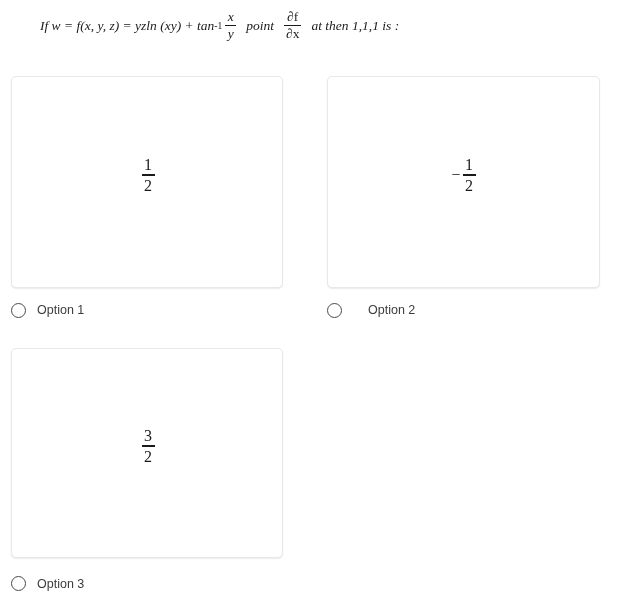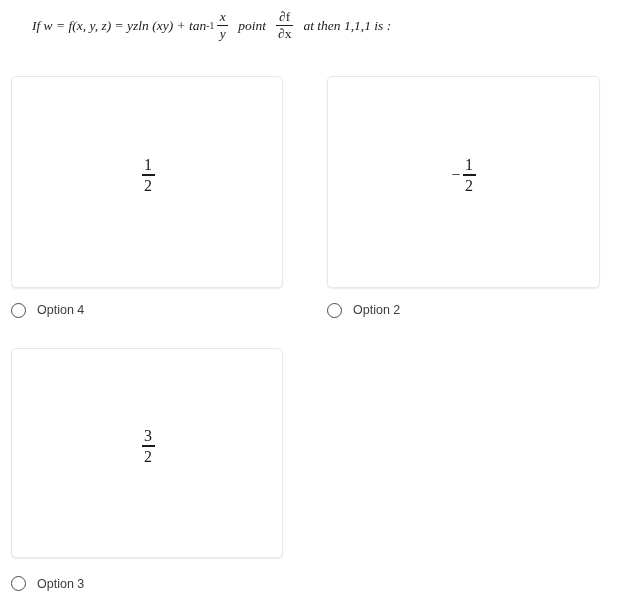--- a/index.html
+++ b/index.html
@@ -11,21 +11,21 @@
     height: 607px;
     background: #ffffff;
     font-family: "Liberation Sans", sans-serif;
     overflow: hidden;
     position: relative;
   }
 
   
   .question {
     position: absolute;
-    left: 4px;
+    left: 12px;
     top: 0;
     width: 564px;
     height: 56px;
     padding: 12px;
   }
   .q-line {
     position: absolute;
     left: 28px;
     top: 10px;
     font-family: "Liberation Serif", serif;
@@ -130,21 +130,21 @@
   }
 
   
   .radio-row {
     position: absolute;
     display: flex;
     align-items: center;
     height: 22px;
   }
   #radio-row-1 { left: 11px;  top: 299px; }
-  #radio-row-2 { left: 327px; top: 299px; }
+  #radio-row-2 { left: 327px; top: 299px; gap: 15px; }
   #radio-row-3 { left: 11px;  top: 569px; align-items: flex-end; }
 
   .radio-circle {
     width: 15px;
     height: 15px;
     box-sizing: border-box;
     border: 1.6px solid #4a4a4a;
     border-radius: 50%;
     background: #ffffff;
     flex: 0 0 auto;
@@ -210,21 +210,21 @@
     <span class="frac-big">
       <span class="num">3</span>
       <span class="bar"></span>
       <span class="den">2</span>
     </span>
   </div>
 </div>
 
 <div class="radio-row" id="radio-row-1">
   <span class="radio-circle"></span>
-  <span class="radio-label">Option 4</span>
+  <span class="radio-label">Option 1</span>
 </div>
 
 <div class="radio-row" id="radio-row-2">
   <span class="radio-circle"></span>
   <span class="radio-label">Option 2</span>
 </div>
 
 <div class="radio-row" id="radio-row-3">
   <span class="radio-circle"></span>
   <span class="radio-label">Option 3</span>

